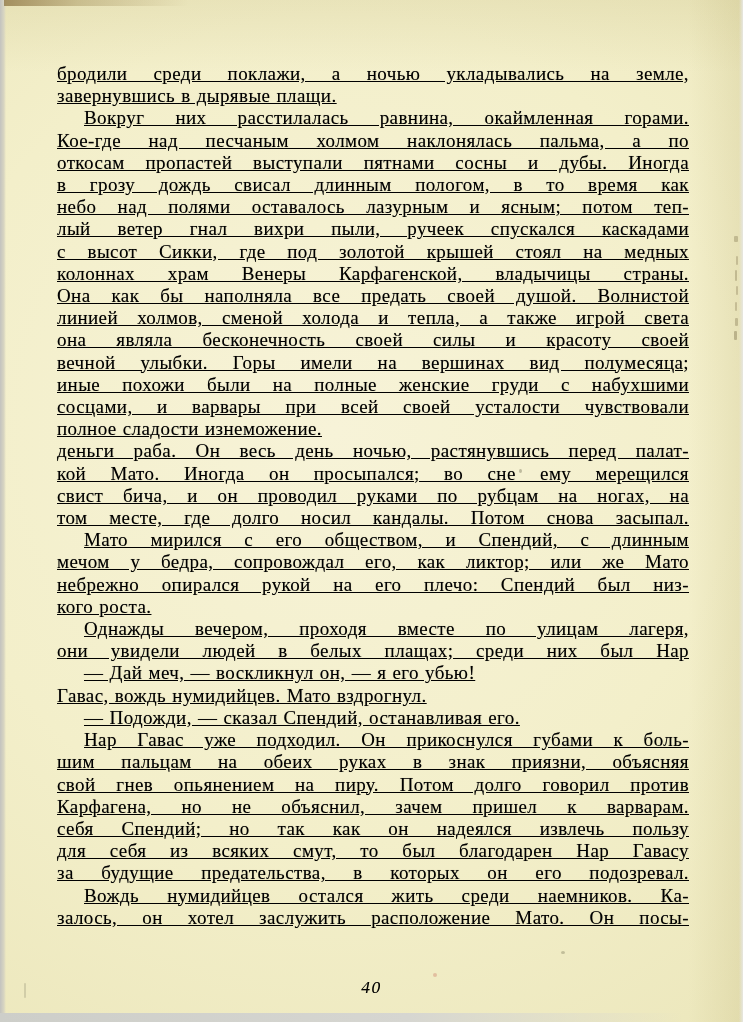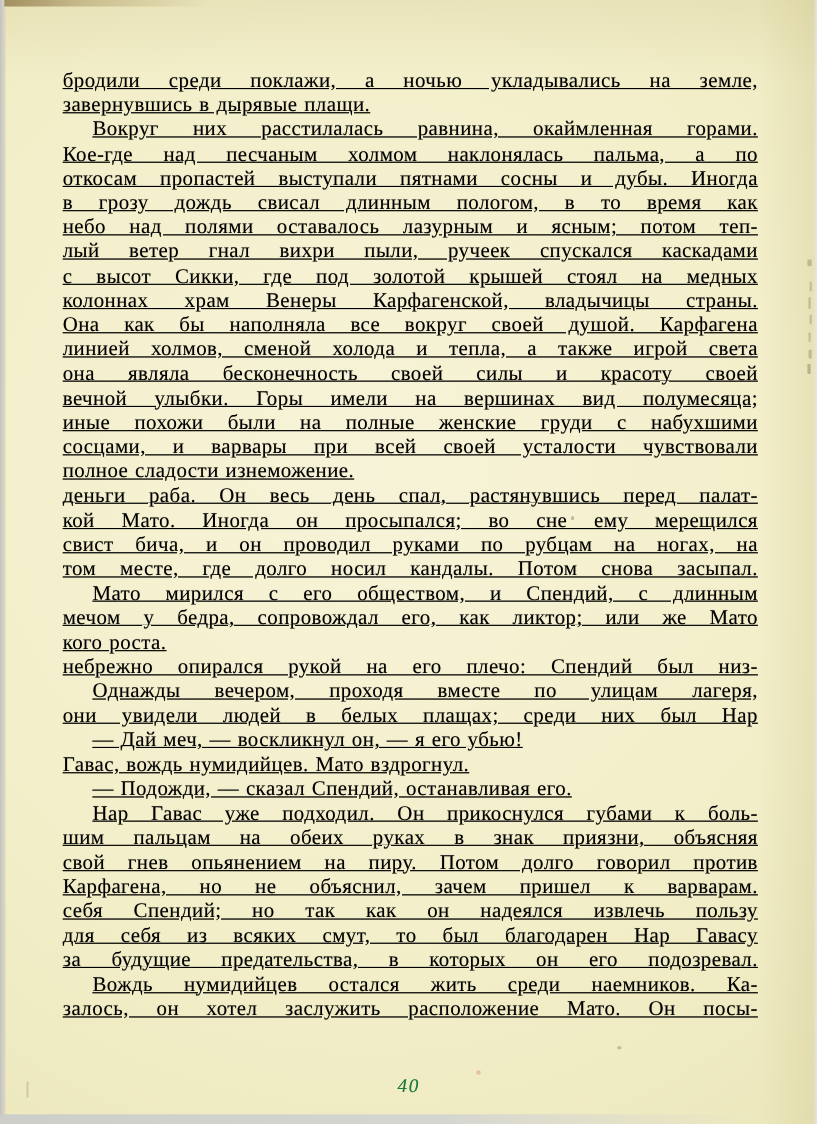--- a/index.html
+++ b/index.html
@@ -60,21 +60,21 @@
     color:#000000;font-size:19px;line-height:22.2px;
     letter-spacing:0.4px;word-spacing:1px;
     text-shadow:0 0 0.7px rgba(60,57,45,0.5);
     text-decoration:underline;
   }
   .line{text-align:justify;text-align-last:justify;}
   .line.indent{text-indent:27px;}
   .line.last{text-align-last:left;}
   .page-num{
     position:absolute;left:0;top:977px;width:743px;text-align:center;
-    font-style:italic;font-size:17.5px;letter-spacing:1.5px;color:#15803d;
+    font-style:italic;font-size:17.5px;letter-spacing:1.5px;color:#000000;
     text-shadow:0 0 0.6px rgba(64,61,48,0.5);
   }
 </style>
 </head>
 <body>
 
 <div class="paper"></div>
 <div class="tint-top"></div>
 <div class="tint-right"></div>
 <div class="edge-left"></div>
@@ -98,35 +98,35 @@
     <div class="line">бродили среди поклажи, а ночью укладывались на земле,</div>
     <div class="line last">завернувшись в дырявые плащи.</div>
     <div class="line indent">Вокруг них расстилалась равнина, окаймленная горами.</div>
     <div class="line">Кое-где над песчаным холмом наклонялась пальма, а по</div>
     <div class="line">откосам пропастей выступали пятнами сосны и дубы. Иногда</div>
     <div class="line">в грозу дождь свисал длинным пологом, в то время как</div>
     <div class="line">небо над полями оставалось лазурным и ясным; потом теп-</div>
     <div class="line">лый ветер гнал вихри пыли, ручеек спускался каскадами</div>
     <div class="line">с высот Сикки, где под золотой крышей стоял на медных</div>
     <div class="line">колоннах храм Венеры Карфагенской, владычицы страны.</div>
-    <div class="line">Она как бы наполняла все вокруг своей душой. Карфагена</div>
+    <div class="line">Она как бы наполняла все предать своей душой. Волнистой</div>
     <div class="line">линией холмов, сменой холода и тепла, а также игрой света</div>
     <div class="line">она являла бесконечность своей силы и красоту своей</div>
     <div class="line">вечной улыбки. Горы имели на вершинах вид полумесяца;</div>
     <div class="line">иные похожи были на полные женские груди с набухшими</div>
     <div class="line">сосцами, и варвары при всей своей усталости чувствовали</div>
     <div class="line last">полное сладости изнеможение.</div>
-    <div class="line">деньги раба. Он весь день спал, растянувшись перед палат-</div>
+    <div class="line">деньги раба. Он весь день ночью, растянувшись перед палат-</div>
     <div class="line">кой Мато. Иногда он просыпался; во сне ему мерещился</div>
     <div class="line">свист бича, и он проводил руками по рубцам на ногах, на</div>
     <div class="line">том месте, где долго носил кандалы. Потом снова засыпал.</div>
     <div class="line indent">Мато мирился с его обществом, и Спендий, с длинным</div>
     <div class="line">мечом у бедра, сопровождал его, как ликтор; или же Мато</div>
+    <div class="line">небрежно опирался рукой на его плечо: Спендий был низ-</div>
     <div class="line last">кого роста.</div>
-    <div class="line">небрежно опирался рукой на его плечо: Спендий был низ-</div>
     <div class="line indent">Однажды вечером, проходя вместе по улицам лагеря,</div>
     <div class="line">они увидели людей в белых плащах; среди них был Нар</div>
     <div class="line indent last">— Дай меч, — воскликнул он, — я его убью!</div>
     <div class="line last">Гавас, вождь нумидийцев. Мато вздрогнул.</div>
     <div class="line indent last">— Подожди, — сказал Спендий, останавливая его.</div>
     <div class="line indent">Нар Гавас уже подходил. Он прикоснулся губами к боль-</div>
     <div class="line">шим пальцам на обеих руках в знак приязни, объясняя</div>
     <div class="line">свой гнев опьянением на пиру. Потом долго говорил против</div>
     <div class="line">Карфагена, но не объяснил, зачем пришел к варварам.</div>
     <div class="line">себя Спендий; но так как он надеялся извлечь пользу</div>

